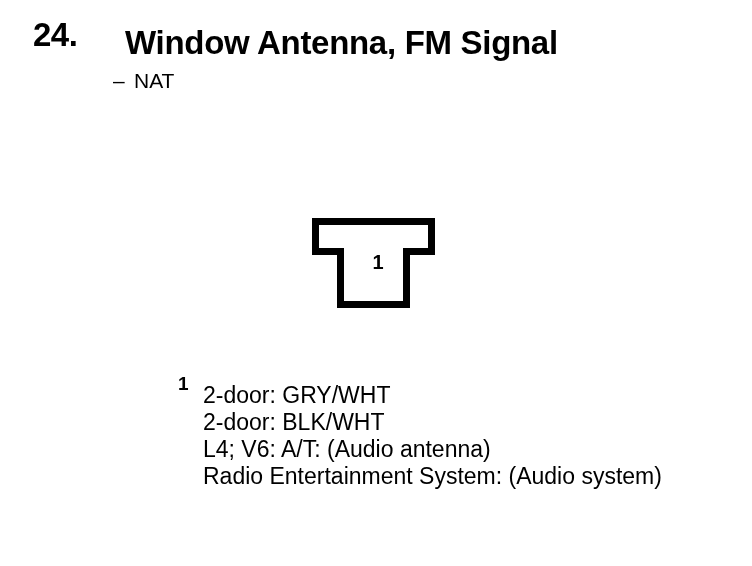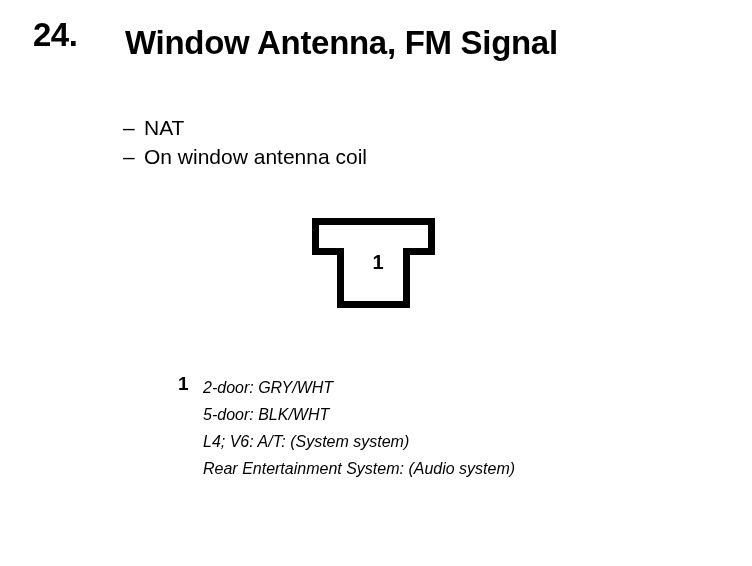--- a/index.html
+++ b/index.html
@@ -50,24 +50,23 @@
     font-weight: bold;
     letter-spacing: -0.3px;
     line-height: 42px;
     white-space: nowrap;
     margin-top: 8px;
   }
 
   
   .notes {
     position: absolute;
-    left: 123px;
+    left: 113px;
     top: 66px;
     width: 520px;
-    margin-top: 47px;
   }
   .note-line {
     position: relative;
     height: 29px;
     font-size: 21px;
     line-height: 29px;
     white-space: nowrap;
   }
   .note-dash {
     display: inline-block;
@@ -119,42 +118,38 @@
     top: 0;
     width: 18px;
     text-align: left;
     font-size: 19px;
     font-weight: bold;
     line-height: 27px;
   }
   .legend-text {
     position: absolute;
     left: 25px;
-    top: 4px;
-    font-size: 16px;
+    top: 12px;
+    font-size: 23px;
     line-height: 27px;
-    font-style: italic;
   }
 </style>
 </head>
 <body>
 
 <div class="page">
 
   <div class="header">
     <div class="item-number">24.</div>
     <div class="item-title">Window Antenna, FM Signal</div>
   </div>
 
   <div class="notes">
     <div class="note-line">
       <span class="note-dash">–</span><span class="note-text">NAT</span>
-    </div>
-    <div class="note-line">
-      <span class="note-dash">–</span><span class="note-text">On window antenna coil</span>
     </div>
   </div>
 
   <div class="connector-area">
     <svg class="connector-svg" width="140" height="105" viewBox="0 0 140 105">
       <path d="M 10.5 11.5
                L 126.5 11.5
                L 126.5 41.5
                L 101.5 41.5
                L 101.5 94.5
@@ -166,25 +161,25 @@
     <div class="cavity-number">1</div>
   </div>
 
   <div class="legend">
     <div class="legend-row">
       <span class="legend-marker">1</span>
       <span class="legend-text">2-door: GRY/WHT</span>
     </div>
     <div class="legend-row">
       <span class="legend-marker"></span>
-      <span class="legend-text">5-door: BLK/WHT</span>
+      <span class="legend-text">2-door: BLK/WHT</span>
     </div>
     <div class="legend-row">
       <span class="legend-marker"></span>
-      <span class="legend-text">L4; V6: A/T: (System system)</span>
+      <span class="legend-text">L4; V6: A/T: (Audio antenna)</span>
     </div>
     <div class="legend-row">
       <span class="legend-marker"></span>
-      <span class="legend-text">Rear Entertainment System: (Audio system)</span>
+      <span class="legend-text">Radio Entertainment System: (Audio system)</span>
     </div>
   </div>
 
 </div>
 
 </body></html>

